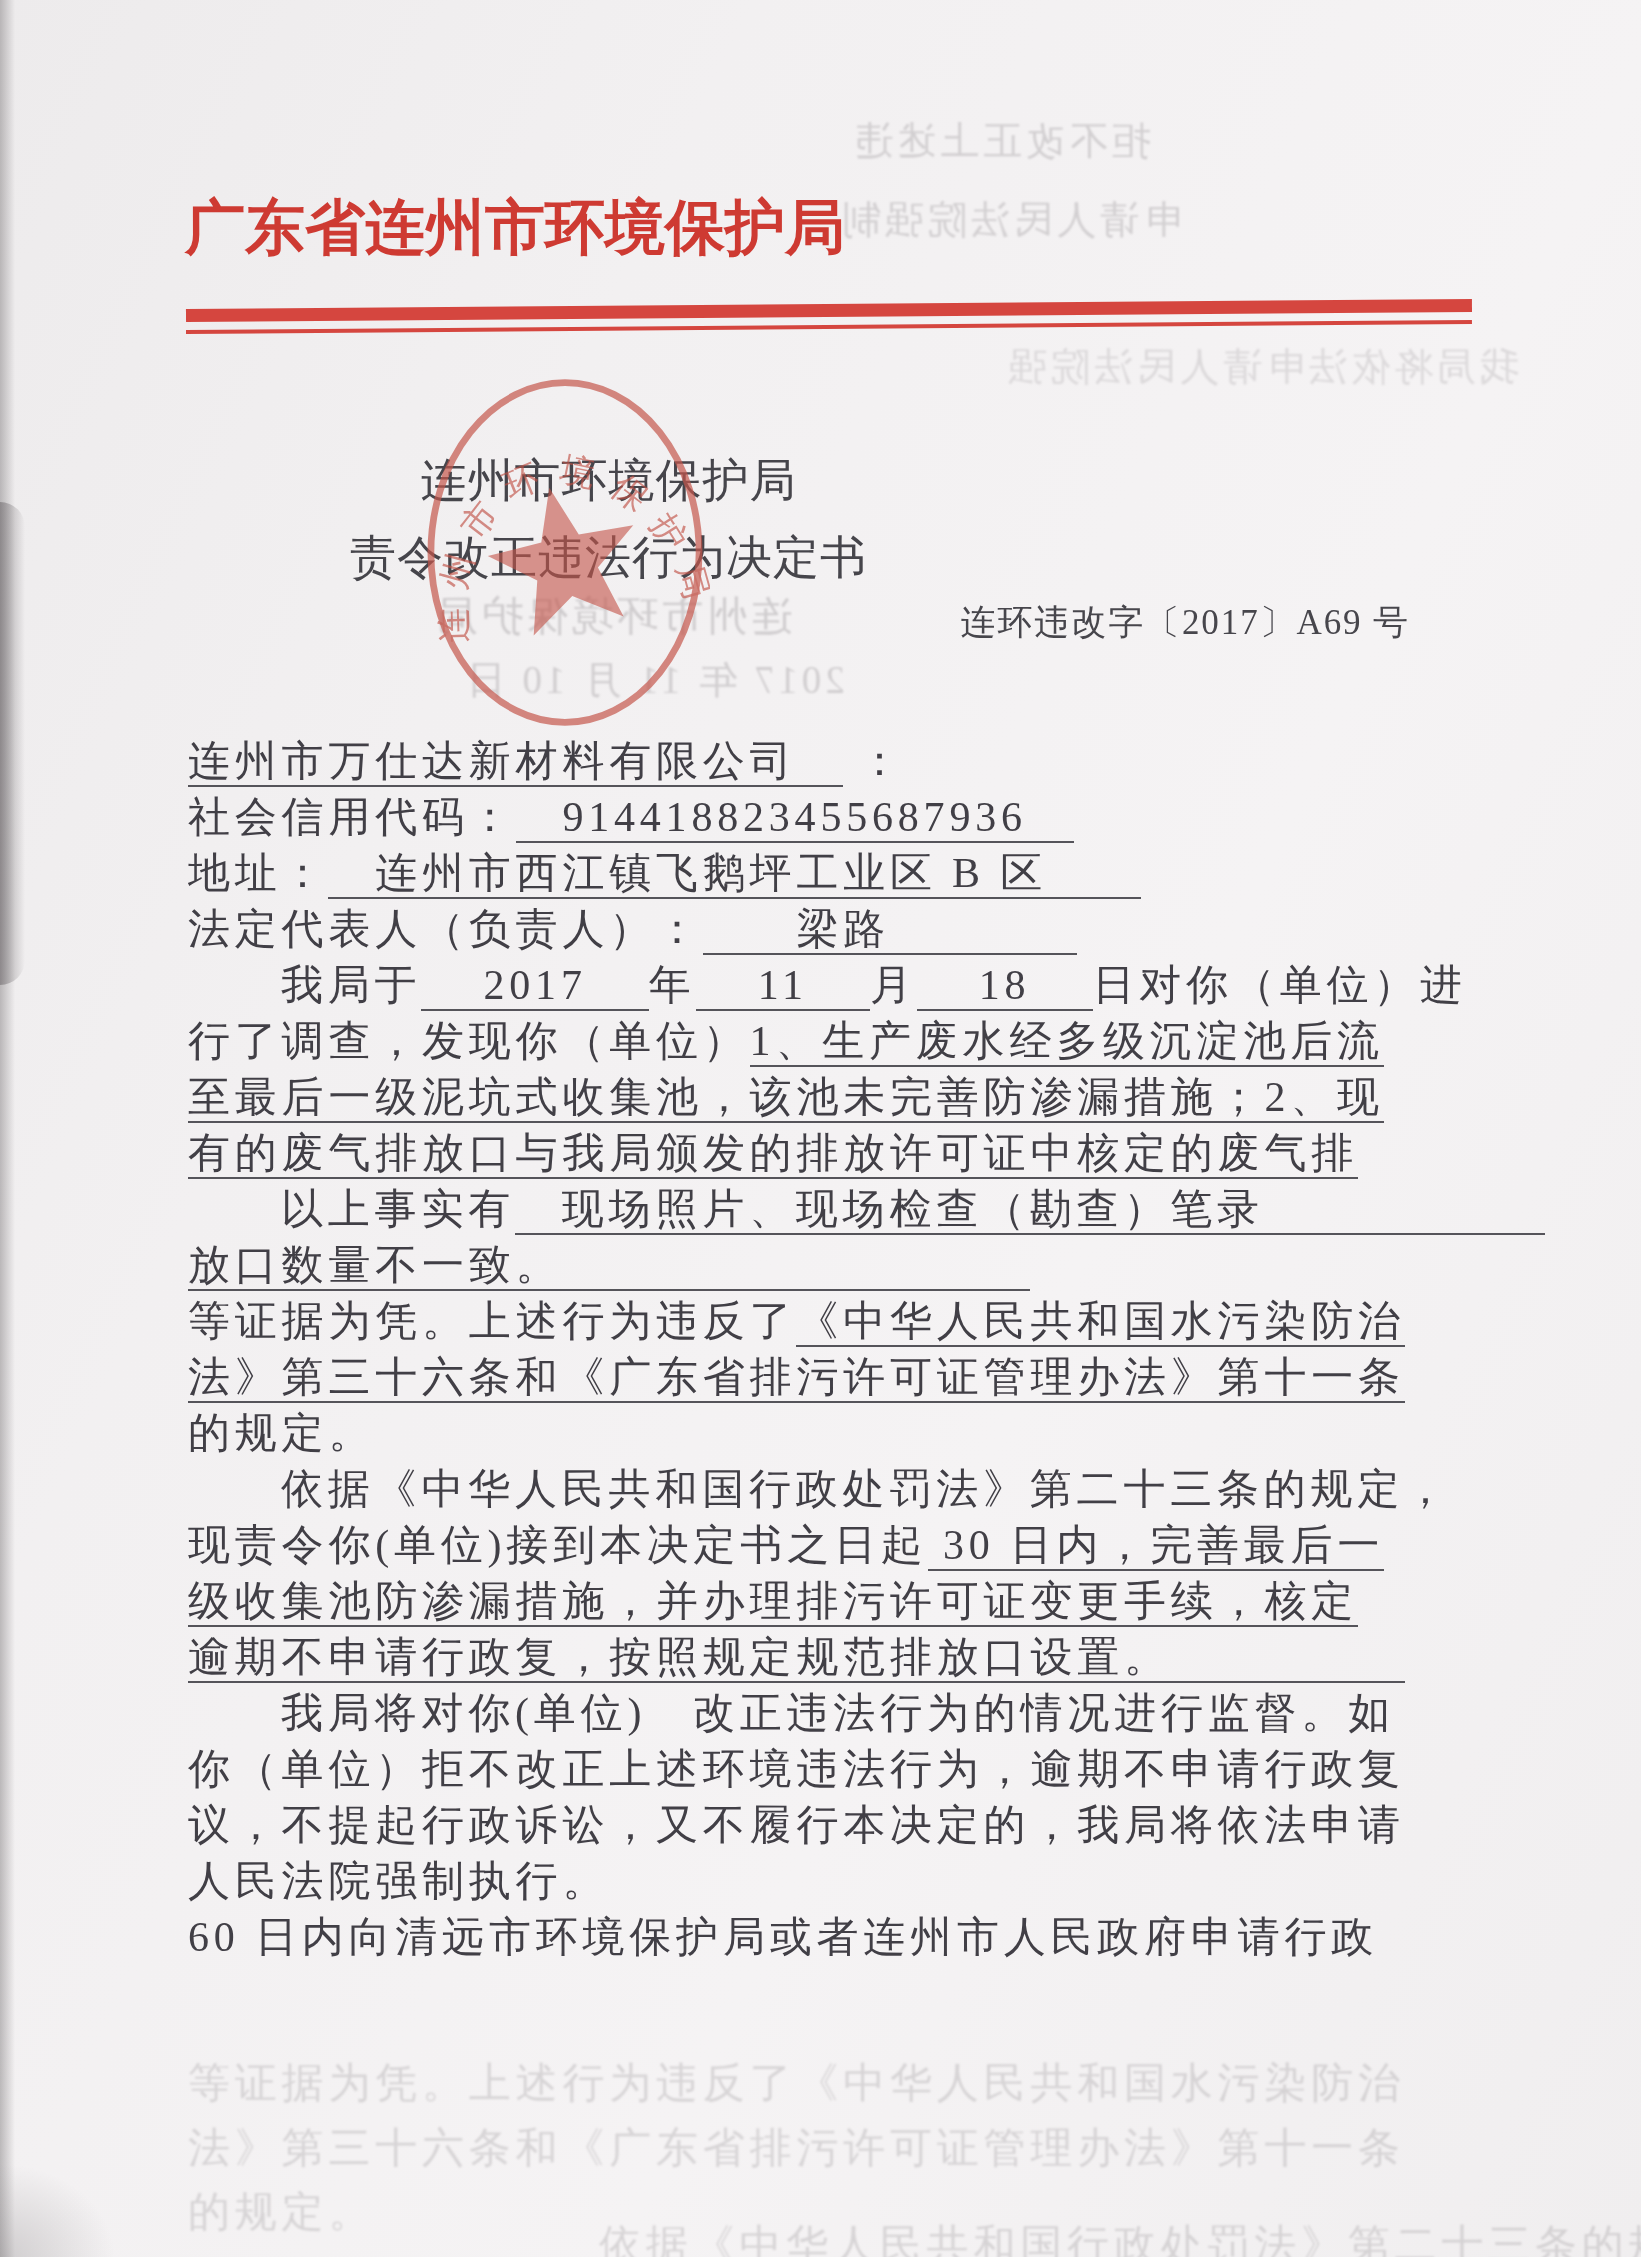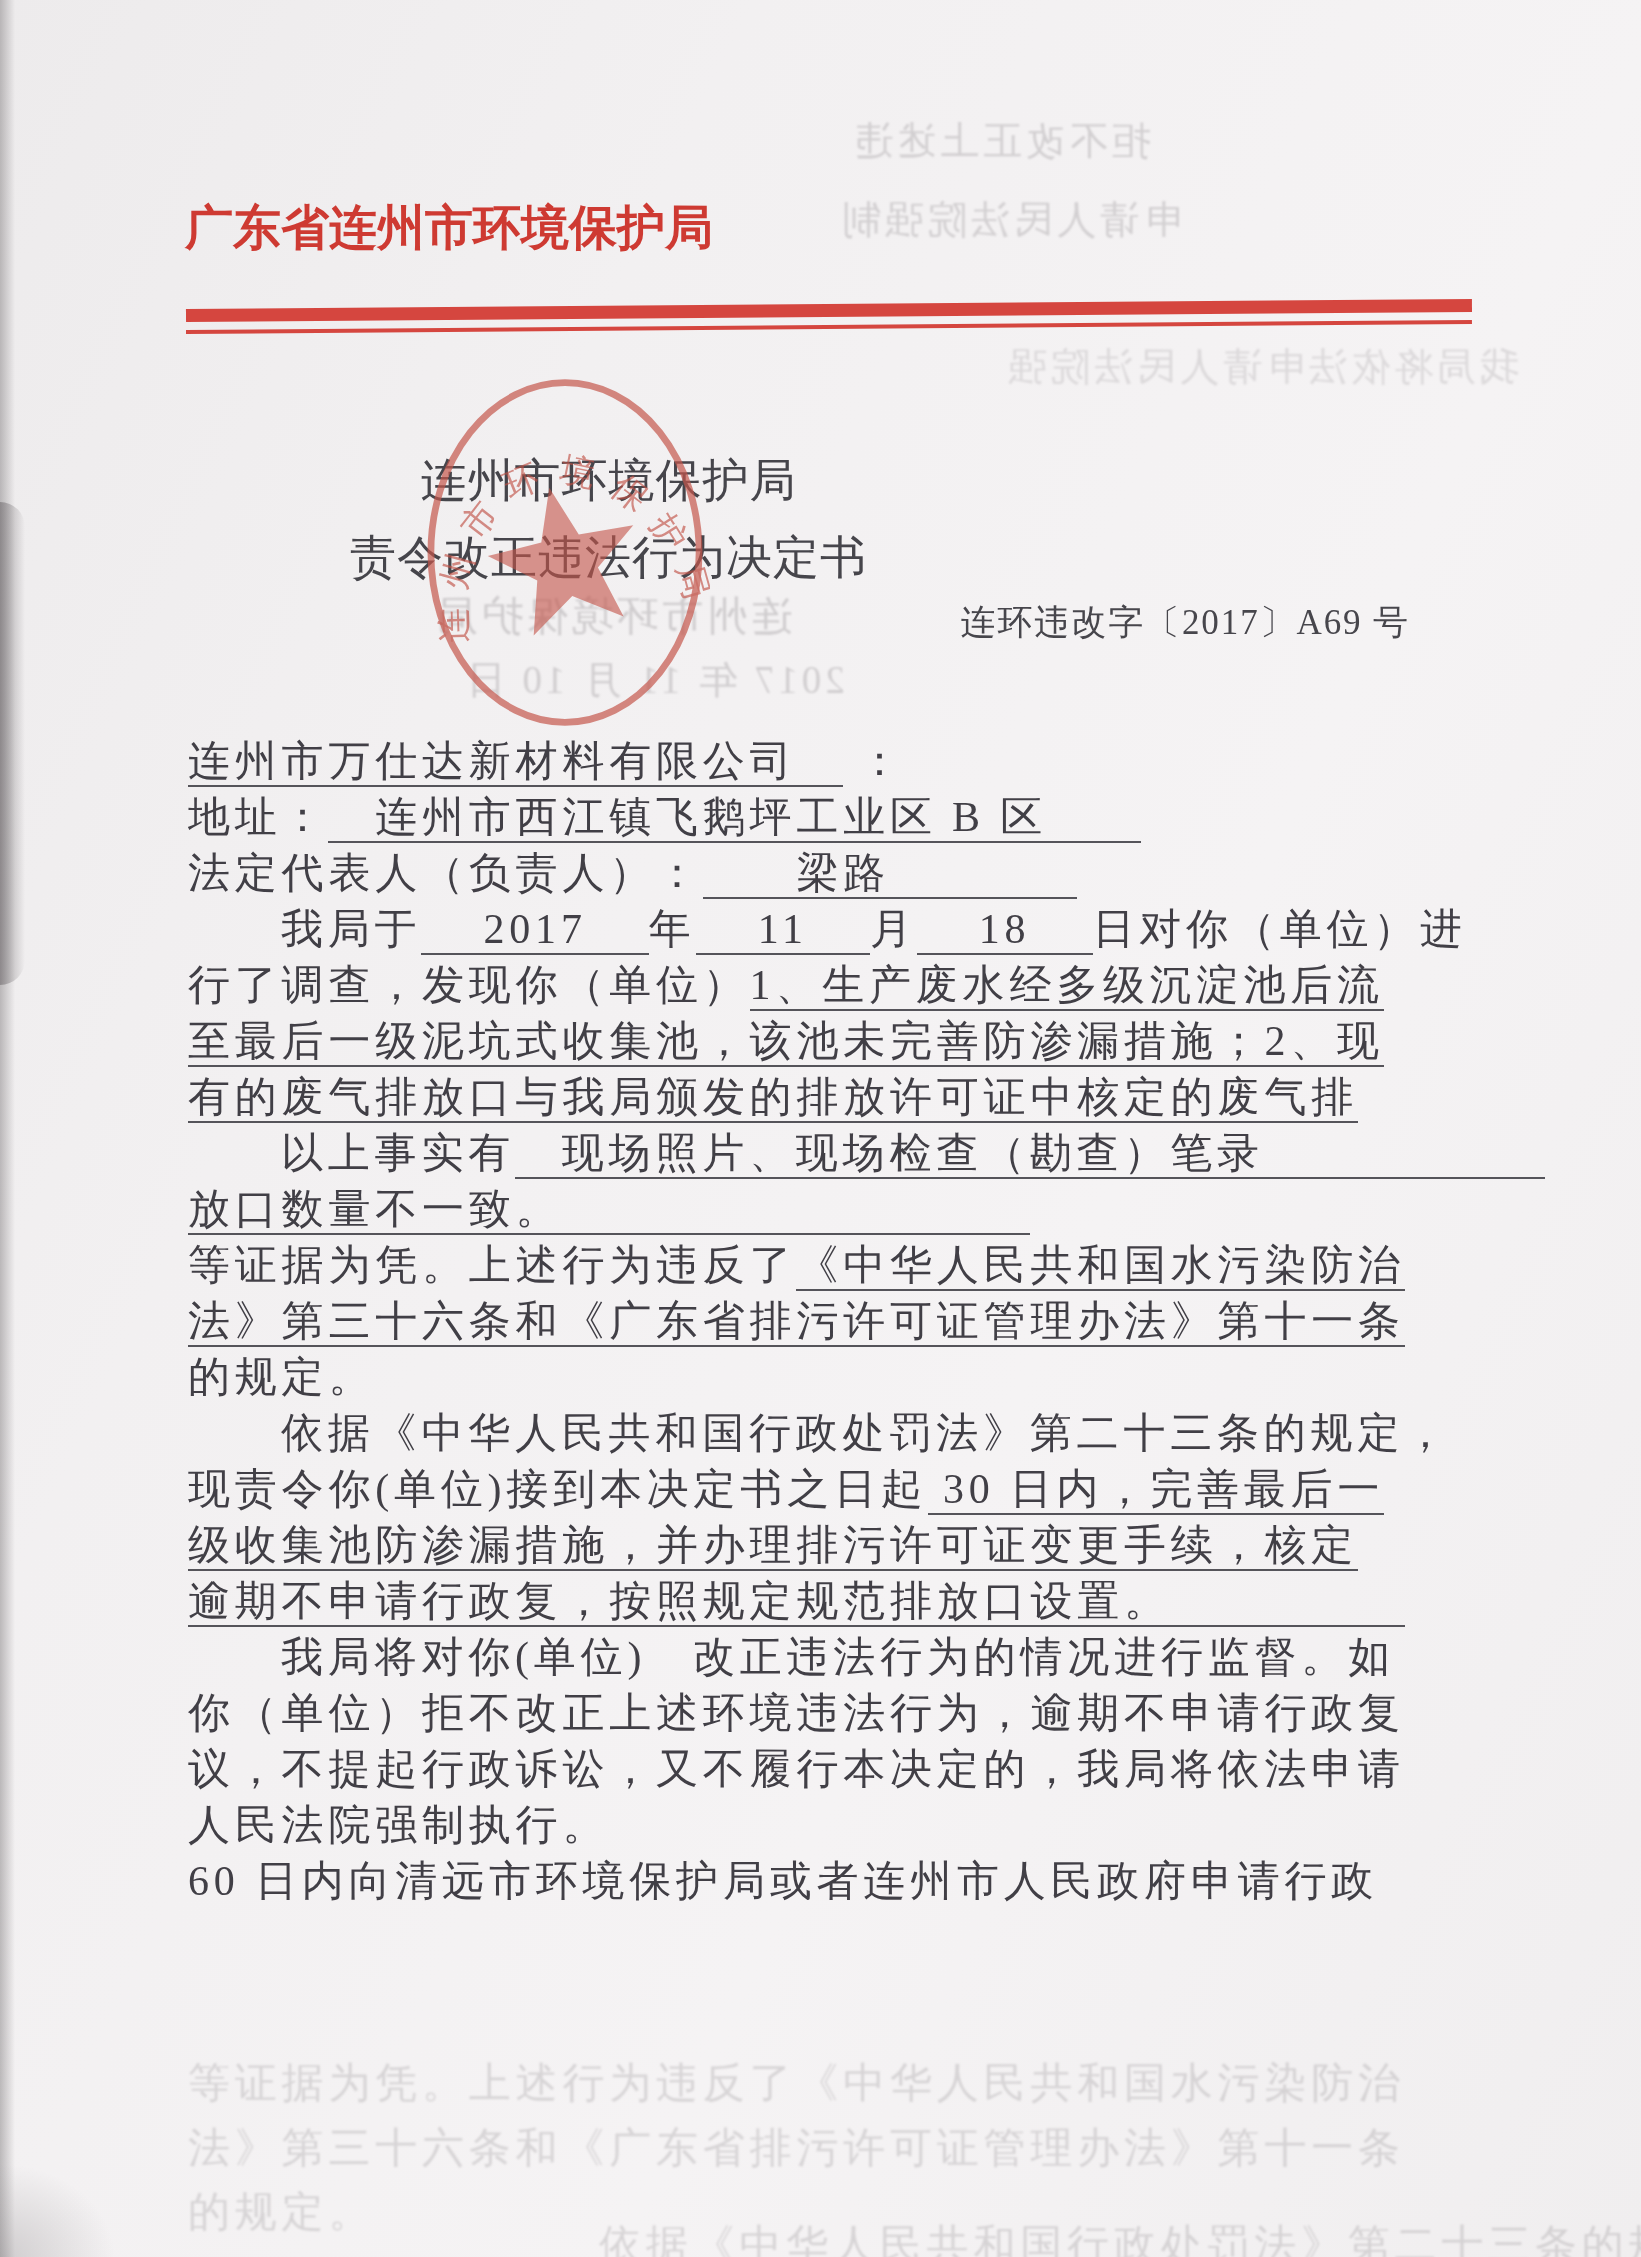--- a/index.html
+++ b/index.html
@@ -10,21 +10,21 @@
   }
   
   .edge-left{position:absolute;left:0;top:0;width:15.4px;height:2257px;
     background:linear-gradient(90deg,rgba(120,116,118,.45),rgba(120,116,118,0));}
   .edge-wedge{position:absolute;left:0;top:502px;width:25px;height:483px;
     background:linear-gradient(90deg,rgba(105,100,103,.55),rgba(105,100,103,0));border-radius:0 39px 39px 0;}
   .corner-shade{position:absolute;left:0;top:2163px;width:116px;height:95px;
     background:radial-gradient(ellipse at 0% 100%,rgba(140,136,138,.35),rgba(140,136,138,0) 70%);}
   
   .masthead{position:absolute;left:185px;top:176px;width:801px;font-weight:700;
-    font-size:48px;line-height:104px;letter-spacing:0;white-space:nowrap;
+    font-size:60px;line-height:104px;letter-spacing:0;white-space:nowrap;
     font-family:Liberation Serif, serif;}
   .rule-thick{position:absolute;left:186px;top:309px;width:1286px;height:12.6px;transform:rotate(-.45deg);transform-origin:left center;}
   .rule-thin{position:absolute;left:186px;top:330px;width:1286px;height:3.9px;transform:rotate(-.45deg);transform-origin:left center;}
   
   .doc-title{position:absolute;left:319px;top:442px;width:579px;text-align:center;
     font-size:46px;line-height:77px;letter-spacing:1px;white-space:nowrap;}
   .doc-number{position:absolute;left:869px;top:599px;width:541px;text-align:right;
     font-size:35px;letter-spacing:1.9px;white-space:nowrap;}
   
   .body-lines{position:absolute;left:188px;top:734px;width:1236px;font-size:42px;letter-spacing:4.8px;}
@@ -65,20 +65,21 @@
 
   <div class="doc-title" style="color:#46454b;">
     <div>连州市环境保护局</div>
     <div>责令改正违法行为决定书</div>
   </div>
 
   <div class="doc-number" style="color:#47464c;">连环违改字〔2017〕A69 号</div>
 
   <div class="body-lines" style="color:#413f46;">
       <div class="bline"><span class="useg">连州市万仕达新材料有限公司　</span><span> ：</span></div>
+      <div class="bline"><span>社会信用代码：</span><span class="useg">　914418823455687936　</span></div>
       <div class="bline"><span>地址：</span><span class="useg">　连州市西江镇飞鹅坪工业区 B 区　　</span></div>
       <div class="bline"><span>法定代表人（负责人）：</span><span class="useg">　　梁路　　　　</span></div>
       <div class="bline ind"><span>我局于</span><span class="useg">　 2017 　</span><span>年</span><span class="useg">　 11 　</span><span>月</span><span class="useg">　 18 　</span><span>日对你（单位）进</span></div>
       <div class="bline"><span>行了调查，发现你（单位）</span><span class="useg">1、生产废水经多级沉淀池后流</span></div>
       <div class="bline"><span class="useg">至最后一级泥坑式收集池，该池未完善防渗漏措施；2、现</span></div>
       <div class="bline"><span class="useg">有的废气排放口与我局颁发的排放许可证中核定的废气排</span></div>
       <div class="bline ind"><span>以上事实有</span><span class="useg">　现场照片、现场检查（勘查）笔录　　　　　　</span></div>
       <div class="bline"><span class="useg">放口数量不一致。　　　　　　　　　　</span></div>
       <div class="bline"><span>等证据为凭。上述行为违反了</span><span class="useg">《中华人民共和国水污染防治</span></div>
       <div class="bline"><span class="useg">法》第三十六条和《广东省排污许可证管理办法》第十一条</span></div>

